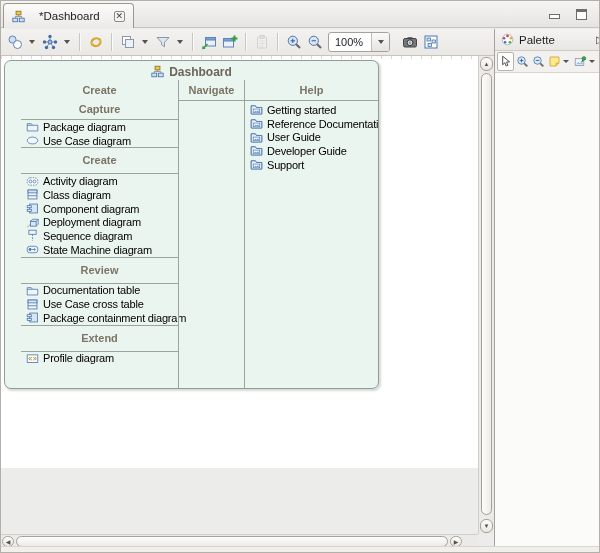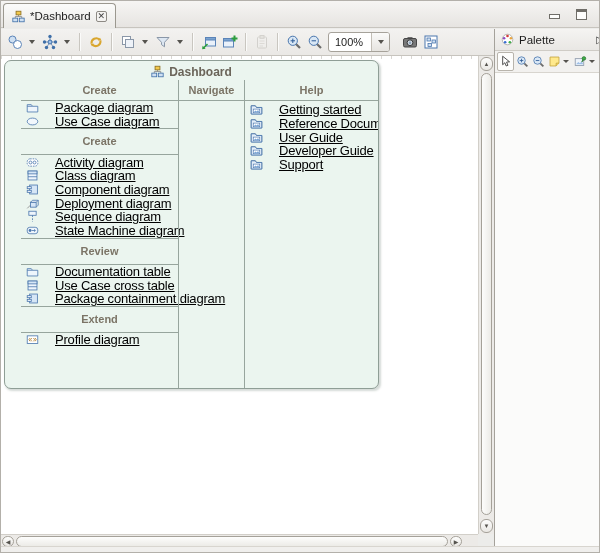--- a/index.html
+++ b/index.html
@@ -6,21 +6,21 @@
   html,body { background:#d8d6d2; }
   body { font-family:"Liberation Sans","DejaVu Sans",sans-serif; }
 
   .window { position:relative; width:600px; height:553px; background:#ececea;
             border:1px solid #b3b0aa; overflow:hidden; }
 
   
   .tabbar { position:absolute; left:0; top:0; width:100%; height:27px;
             background:linear-gradient(#f6f5f3,#e6e4e1); border-bottom:1px solid #c7c4be; }
   .tab { position:absolute; left:2px; top:2px; height:25px; display:flex; align-items:center;
-         gap:5px; padding:0 8px; background:linear-gradient(#fbfbfa,#ebeae7);
+         gap:14px; padding:0 8px; background:linear-gradient(#fbfbfa,#ebeae7);
          border:1px solid #9b988f; border-bottom:none; border-radius:4px 4px 0 0;justify-content:space-between; }
   .tab-title { font-size:11.5px; color:#1d1d1d; }
   .tab-close { width:11px; height:11px; border:1px solid #8d8a84; border-radius:2px;
                font-size:9px; line-height:9px; text-align:center; color:#444; background:#f4f3f1; }
   .winbtns { position:absolute; right:12px; top:8px; display:flex; gap:16px; align-items:center; }
   .btn-min { width:11px; height:5px; border:1px solid #6f6d68; background:#fdfdfc; margin-top:4px; }
   .btn-max { width:11px; height:11px; border:1px solid #6f6d68; border-top:3px solid #6f6d68; background:#fdfdfc; }
 
   
   .toolbar { position:absolute; left:0; top:28px; width:493px; height:27px;
@@ -33,21 +33,21 @@
   .tsep { width:1px; height:18px; background:#c9c6c0; margin:0 5px; box-shadow:1px 0 0 #fbfbfa; }
   .ic { width:16px; height:16px; display:block; }
   .ic13 { width:13px; height:13px; display:block; flex:none; }
   .combo { display:flex; align-items:stretch; height:20px; border:1px solid #a6a29a; border-radius:3px;
            overflow:hidden; background:#fff; margin:0 3px; }
   .combo-val { width:42px; font-size:11px; color:#1c1c1c; padding:3px 18px 0 6px; }
   .combo-btn { width:18px; background:linear-gradient(#fafaf9,#e6e4e0); border-left:1px solid #c2beb6;
                display:flex; align-items:center; justify-content:center; }
 
   
-  .canvas { position:absolute; left:0; top:55px; width:477px; height:478px; background:#ffffff; overflow:hidden; }
+  .canvas { position:absolute; left:0; top:55px; width:477px; height:412px; background:#ffffff; overflow:hidden; }
   .ruler-ticks { position:absolute; left:0; top:0; width:100%; height:3px;
                  background:repeating-linear-gradient(90deg,#c8c5bf 0 1px,transparent 1px 10px); opacity:.7; }
 
   
   .vscroll { position:absolute; left:477px; top:55px; width:16px; height:478px;
              background:#eceae7; border-left:1px solid #d2cfc9; }
   .hscroll { position:absolute; left:0; top:533px; width:477px; height:14px;
              background:#eceae7; border-top:1px solid #d2cfc9; }
   .thumb { position:absolute; background:linear-gradient(90deg,#fdfdfc,#ecebe7);
            border:1px solid #a5a199; border-radius:7px; }
@@ -67,22 +67,22 @@
   .dcol { position:relative; }
   .dcol-create   { width:157px; }
   .dcol-navigate { width:83px;  border-left:1px solid #97a59d; }
   .dcol-help     { width:134px; border-left:1px solid #97a59d; }
   .col-header { height:20px; line-height:20px; text-align:center; font-weight:bold;
                 font-size:11px; color:#7b7466; }
   .sub-header { height:19px; line-height:19px; text-align:center; font-weight:bold;
                 font-size:11px; color:#7b7466; }
   .sub-header.m { margin:3px 0; }
   .dline { border:none; border-top:1px solid #97a59d; margin:0; }
-  .dash-item { height:13.7px; display:flex; align-items:center; gap:16px; padding-left:5px;
-               font-size:13px; letter-spacing:-0.2px; color:#000; white-space:nowrap;text-decoration:underline; }
+  .dash-item { height:13.7px; display:flex; align-items:center; gap:4px; padding-left:5px;
+               font-size:11px; letter-spacing:-0.2px; color:#000; white-space:nowrap; }
   .help-list { padding-top:2px; }
 
   
   .palette { position:absolute; left:493px; top:28px; width:116px; bottom:6px;
              background:#fbfbfa; border-left:1px solid #a5a29b; }
   .pal-head { height:22px; display:flex; align-items:center; gap:5px; padding:0 6px;
               background:linear-gradient(#f5f4f2,#e9e7e4); border-bottom:1px solid #cfccc6; }
   .pal-title { font-size:11.5px; color:#1d1d1d; flex:1; }
   .pal-arrow { font-size:10px; color:#333; }
   .pal-tools { height:22px; display:flex; align-items:center; gap:1px; padding:0 2px;
@@ -349,20 +349,21 @@
         <svg class="ic13">
             <use href="#i-model"></use>
           </svg>
         <span>Dashboard</span>
       </div>
       <div class="dash-cols">
 
         <div class="dcol dcol-create">
           <div class="col-header">Create</div>
 
+          <div class="sub-header">Capture</div>
           <hr class="dline">
           <div class="dash-item">
             <svg class="ic13">
                 <use href="#i-folder"></use>
               </svg>
             <span>Package diagram</span>
           </div>
           <div class="dash-item">
             <svg class="ic13">
                 <use href="#i-ellipse"></use>

